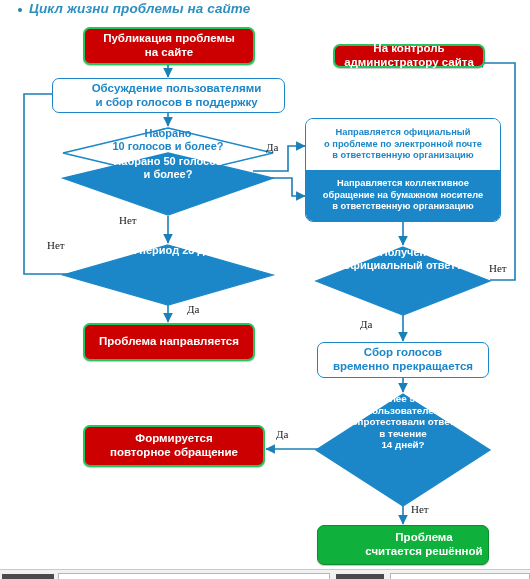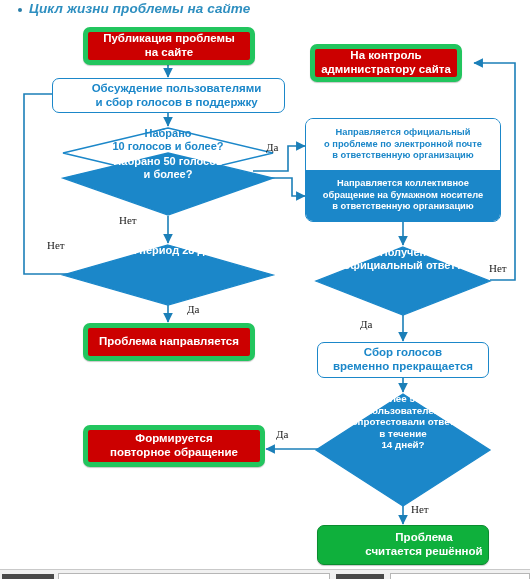--- a/index.html
+++ b/index.html
@@ -20,21 +20,21 @@
     color:#2e8fc0;letter-spacing:0.1px;white-space:nowrap;
   }
 
   
   .node{
     display:flex;align-items:center;justify-content:center;
     text-align:center;line-height:1.18;
   }
   .box-red{
     background:#cc0000;
-    border:5px solid #22c55e;
+    border:2px solid #22c55e;
     border-radius:7px;
     color:#ffffff;
     font-size:11.5px;font-weight:bold;
     box-shadow:0 1px 1px rgba(0,0,0,.22);
   }
   .box-green{
     background:#0fb03c;
     border:1px solid #0a8c2f;
     border-radius:7px;
     color:#ffffff;
@@ -173,21 +173,21 @@
       <div>Истёк период 28 дней?</div>
     </div>
   </div>
 
   <div class="abs node box-red" style="left:83px;top:323px;width:172px;height:38px;">
     <div>
       <div>Проблема направляется</div>
     </div>
   </div>
 
-  <div class="abs node box-red" style="left:310px;top:44px;width:152px;height:38px;">
+  <div class="abs node box-red" style="left:333px;top:44px;width:152px;height:24px;">
     <div>
       <div>На контроль</div>
       <div>администратору сайта</div>
     </div>
   </div>
 
   <div class="abs stack" style="left:305px;top:118px;width:196px;height:104px;">
     <div class="half top" style="height:51px;">
       <div>
         <div>Направляется официальный</div>

